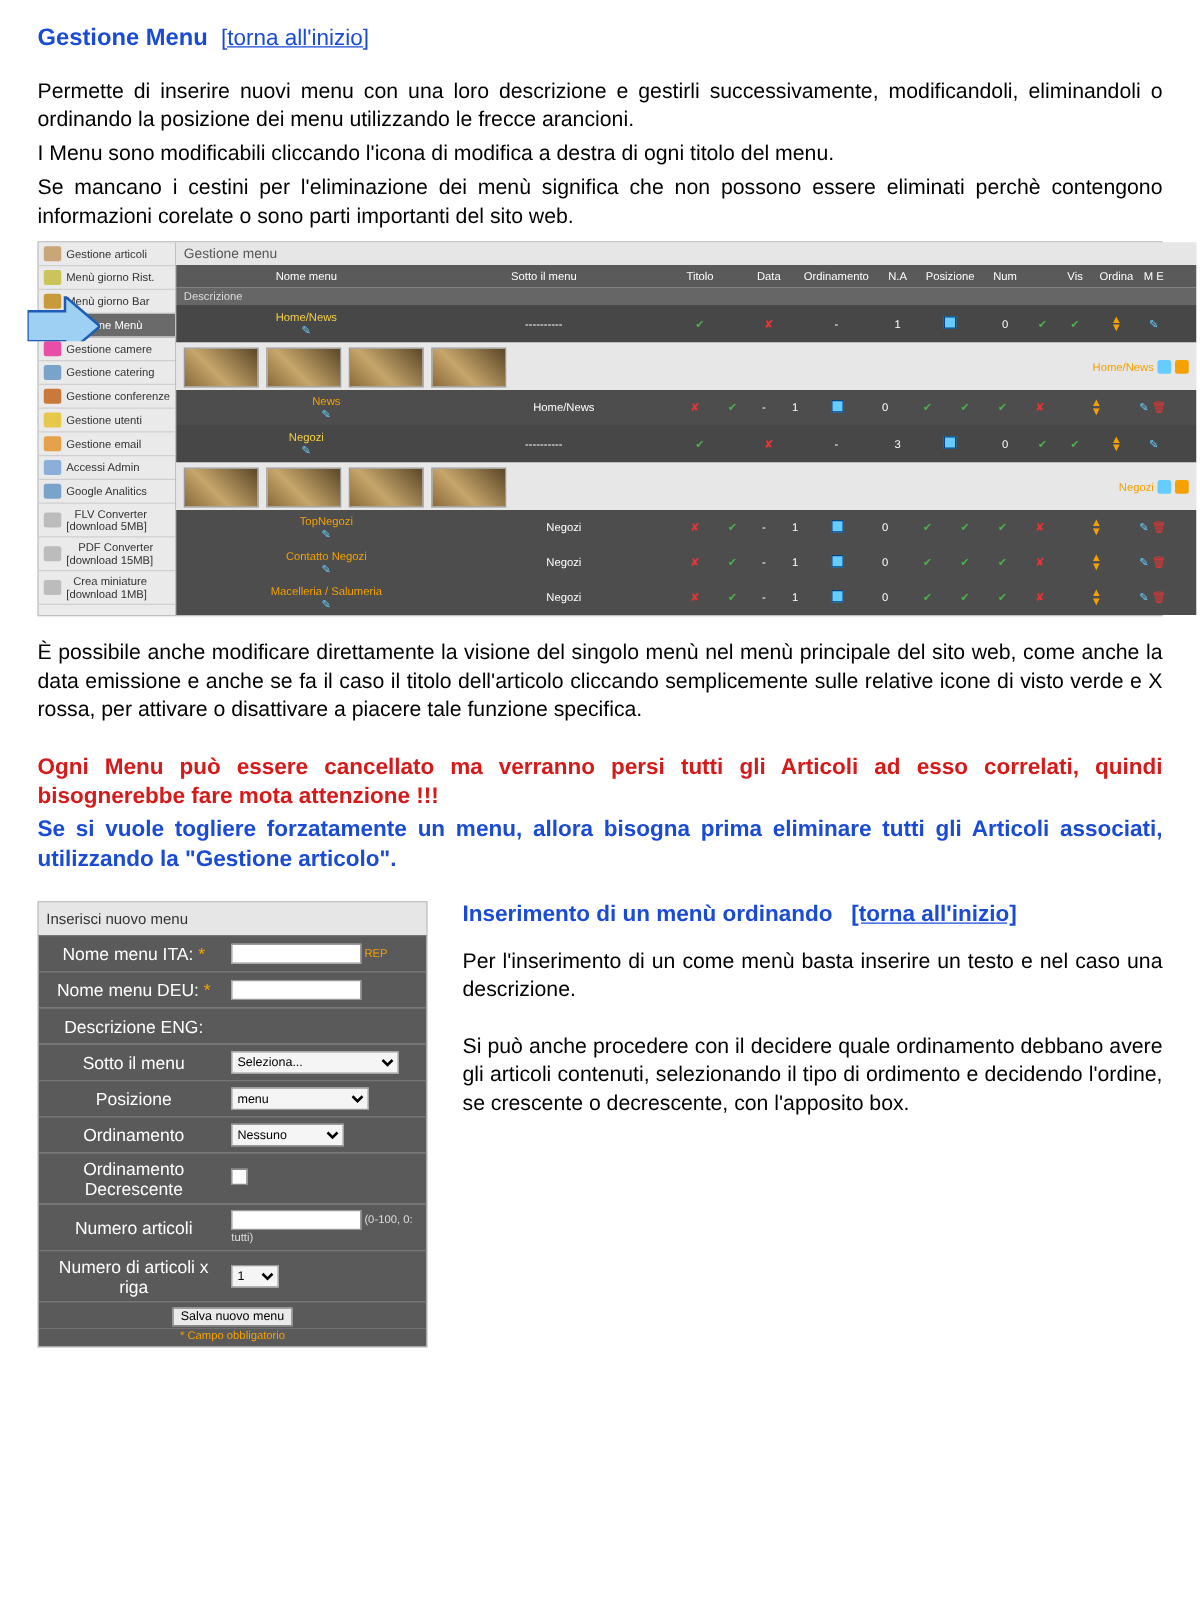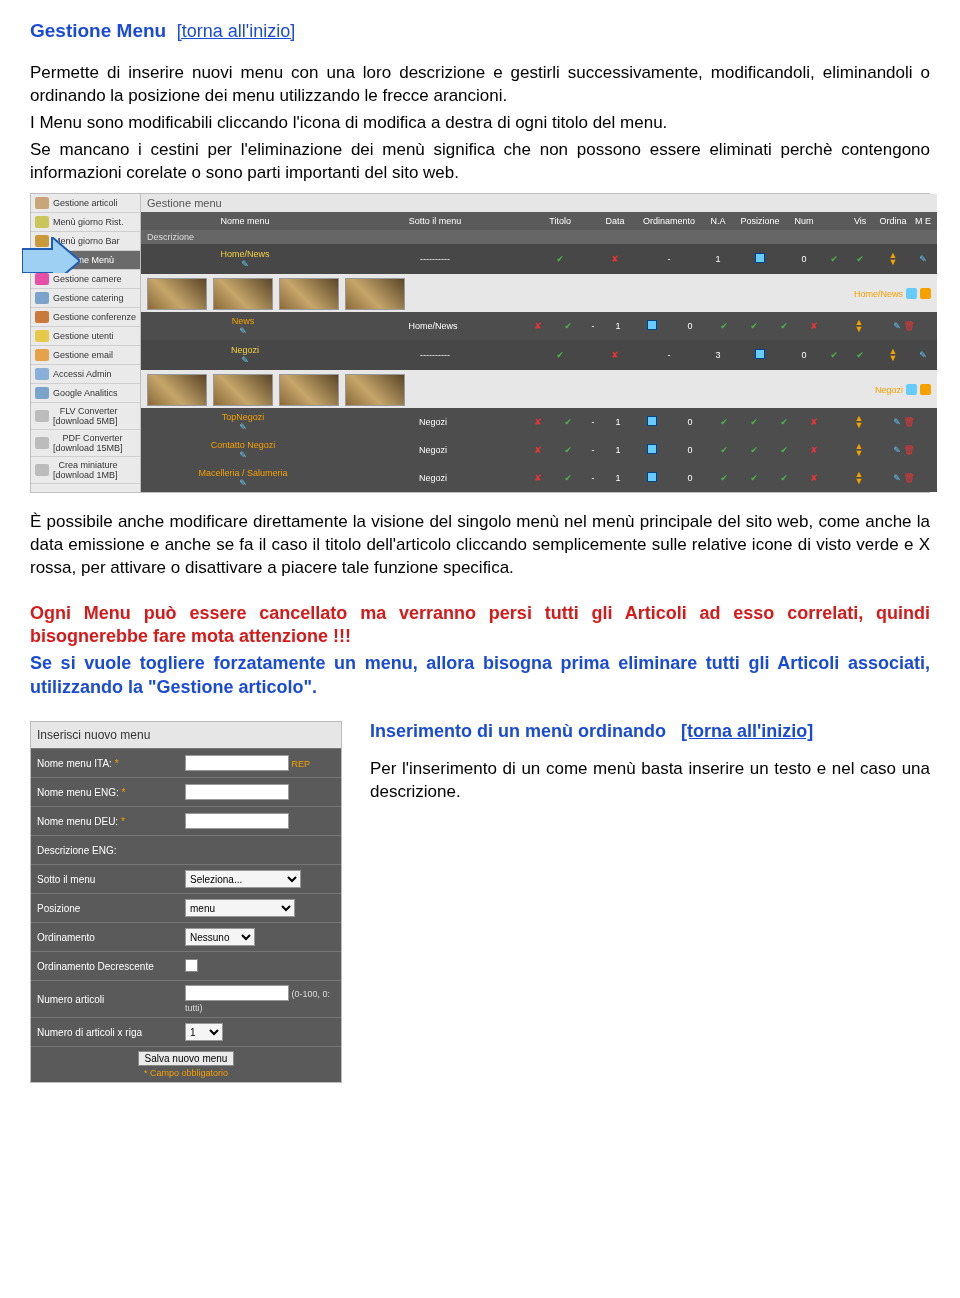--- a/index.html
+++ b/index.html
@@ -34,34 +34,34 @@
   .main{flex:1;background:#e2e2e2;display:flex;flex-direction:column;}
   .main .title{padding:3px 6px;background:#e6e6e6;color:#555;font-size:11px;}
   .hdr{display:grid;grid-template-columns:200px 180px 70px 40px 68px 30px 54px 34px 26px 26px 40px 20px;align-items:center;background:#5a5a5a;color:#fff;font-size:9px;height:18px;padding:0 4px;}
   .hdr div{text-align:center;overflow:hidden;white-space:nowrap;}
   .desc-row{background:#666;color:#ddd;font-size:9px;padding:2px 6px;}
   .menurow{display:grid;grid-template-columns:200px 180px 70px 40px 68px 30px 54px 34px 26px 26px 40px 20px;align-items:center;background:#474747;color:#fff;font-size:9px;height:26px;padding:2px 4px;}
   .menurow .name{color:var(--yellow);text-align:center;}
   .imgs{display:flex;gap:6px;padding:4px 6px 2px;background:#e7e7e7;align-items:center;}
   .imgs .thumb{width:58px;height:30px;background:linear-gradient(45deg,#8a6a3a,#c6a66a 40%,#5a4628);border:1px solid #999;}
   .imgs .tag{margin-left:auto;color:var(--orange);font-size:9px;display:flex;gap:3px;align-items:center;}
-  .subrow{display:grid;grid-template-columns:200px 180px 30px 30px 20px 30px 38px 38px 30px 30px 30px 30px 60px 30px;align-items:center;background:#4d4d4d;color:#fff;font-size:9px;height:24px;padding:2px 2px;}
+  .subrow{display:grid;grid-template-columns:200px 180px 30px 30px 20px 30px 38px 38px 30px 30px 30px 30px 60px 30px;align-items:center;background:#4d4d4d;color:#fff;font-size:9px;height:24px;padding:2px 20px;}
   .subrow .sname{color:var(--orange);text-align:center;}
   .chk{color:var(--green);}
   .xx{color:#e33;}
   .root-icon{width:8px;height:8px;background:#6cf;border:1px solid #048;display:inline-block;}
   .arrows-ud{display:flex;flex-direction:column;color:var(--orange);font-size:9px;line-height:7px;}
   .trash{color:#e33;}
   .edit-ic{color:#6cf;}
   
   .two-col{display:flex;gap:28px;margin-top:22px;}
   .form{width:310px;background:#e0e0e0;border:1px solid #bbb;font-size:11px;}
   .form .ftitle{background:#e6e6e6;padding:6px;font-size:12px;color:#333;}
   .form .frow{display:flex;align-items:center;background:#5a5a5a;color:#fff;border-top:1px solid #777;padding:4px 6px;min-height:20px;}
-  .form .flabel{width:140px;text-align:left;padding-right:8px;font-size:10px;}
+  .form .flabel{width:140px;text-align:center;padding-right:8px;font-size:14px;}
   .form .fval{flex:1;}
   .form input[type=text]{width:98px;height:14px;font-size:10px;border:1px solid #999;padding:0 2px;}
   .form select{font-size:10px;height:18px;background:#f5f5f5;border:1px solid #999;}
   .form .checkbox{width:11px;height:11px;border:1px solid #888;background:#fff;display:inline-block;}
   .form .req{color:var(--orange);}
   .form .btnrow{text-align:center;background:#5a5a5a;padding:4px 0 2px;border-top:1px solid #777;}
   .form button{font-size:10px;padding:1px 6px;background:#eaeaea;border:1px solid #888;}
   .form .reqnote{color:var(--orange);font-size:9px;text-align:center;padding-bottom:4px;background:#5a5a5a;}
   .right-col{flex:1;}
   .right-col h3{color:var(--blue);font-size:18px;margin:0 0 16px;text-align:justify;}
@@ -314,42 +314,38 @@
 
   <div class="two-col">
     <div class="form">
       <div class="ftitle">Inserisci nuovo menu</div>
       <div id="form-rows">
           <div class="frow">
             <div class="flabel">Nome menu ITA: <span class="req">*</span></div>
             <div class="fval"><input type="text" style=""><span style="color: var(--orange); font-size: 9px;"> REP</span></div>
           </div>
           <div class="frow">
-            <div class="flabel">Nome menu ENG: <span class="req">*</span></div>
-            <div class="fval"><input type="text" style=""></div>
-          </div>
-          <div class="frow">
             <div class="flabel">Nome menu DEU: <span class="req">*</span></div>
             <div class="fval"><input type="text" style=""></div>
           </div>
           <div class="frow">
             <div class="flabel">Descrizione ENG:</div>
             <div class="fval"></div>
           </div>
           <div class="frow">
             <div class="flabel">Sotto il menu</div>
-            <div class="fval"><select style="width: 116px;"><option>Seleziona...</option></select></div>
+            <div class="fval"><select style="width: 134px;"><option>Seleziona...</option></select></div>
           </div>
           <div class="frow">
             <div class="flabel">Posizione</div>
             <div class="fval"><select style="width: 110px;"><option>menu</option></select></div>
           </div>
           <div class="frow">
             <div class="flabel">Ordinamento</div>
-            <div class="fval"><select style="width: 70px;"><option>Nessuno</option></select></div>
+            <div class="fval"><select style="width: 90px;"><option>Nessuno</option></select></div>
           </div>
           <div class="frow">
             <div class="flabel">Ordinamento Decrescente</div>
             <div class="fval"><span class="checkbox"></span></div>
           </div>
           <div class="frow">
             <div class="flabel">Numero articoli</div>
             <div class="fval"><input type="text" style=""><span style="color: rgb(221, 221, 221); font-size: 9px;"> (0-100, 0: tutti)</span></div>
           </div>
           <div class="frow">
@@ -363,15 +359,16 @@
       <div class="reqnote">* Campo obbligatorio</div>
     </div>
 
     <div class="right-col">
       <h3>
         <span style="font-weight:bold;">Inserimento di un menù ordinando</span>
         &nbsp;&nbsp;<a href="#">[torna all'inizio]</a>
       </h3>
       <p>Per l'inserimento di un come menù basta inserire un testo e nel caso una descrizione.</p>
       <div class="spacer"></div>
+      <p>Si può anche procedere con il decidere quale ordinamento debbano avere gli articoli contenuti, selezionando il tipo di ordimento e decidendo l'ordine, se crescente o decrescente, con l'apposito box.</p>
     </div>
   </div>
 </div>
 
 </body></html>

